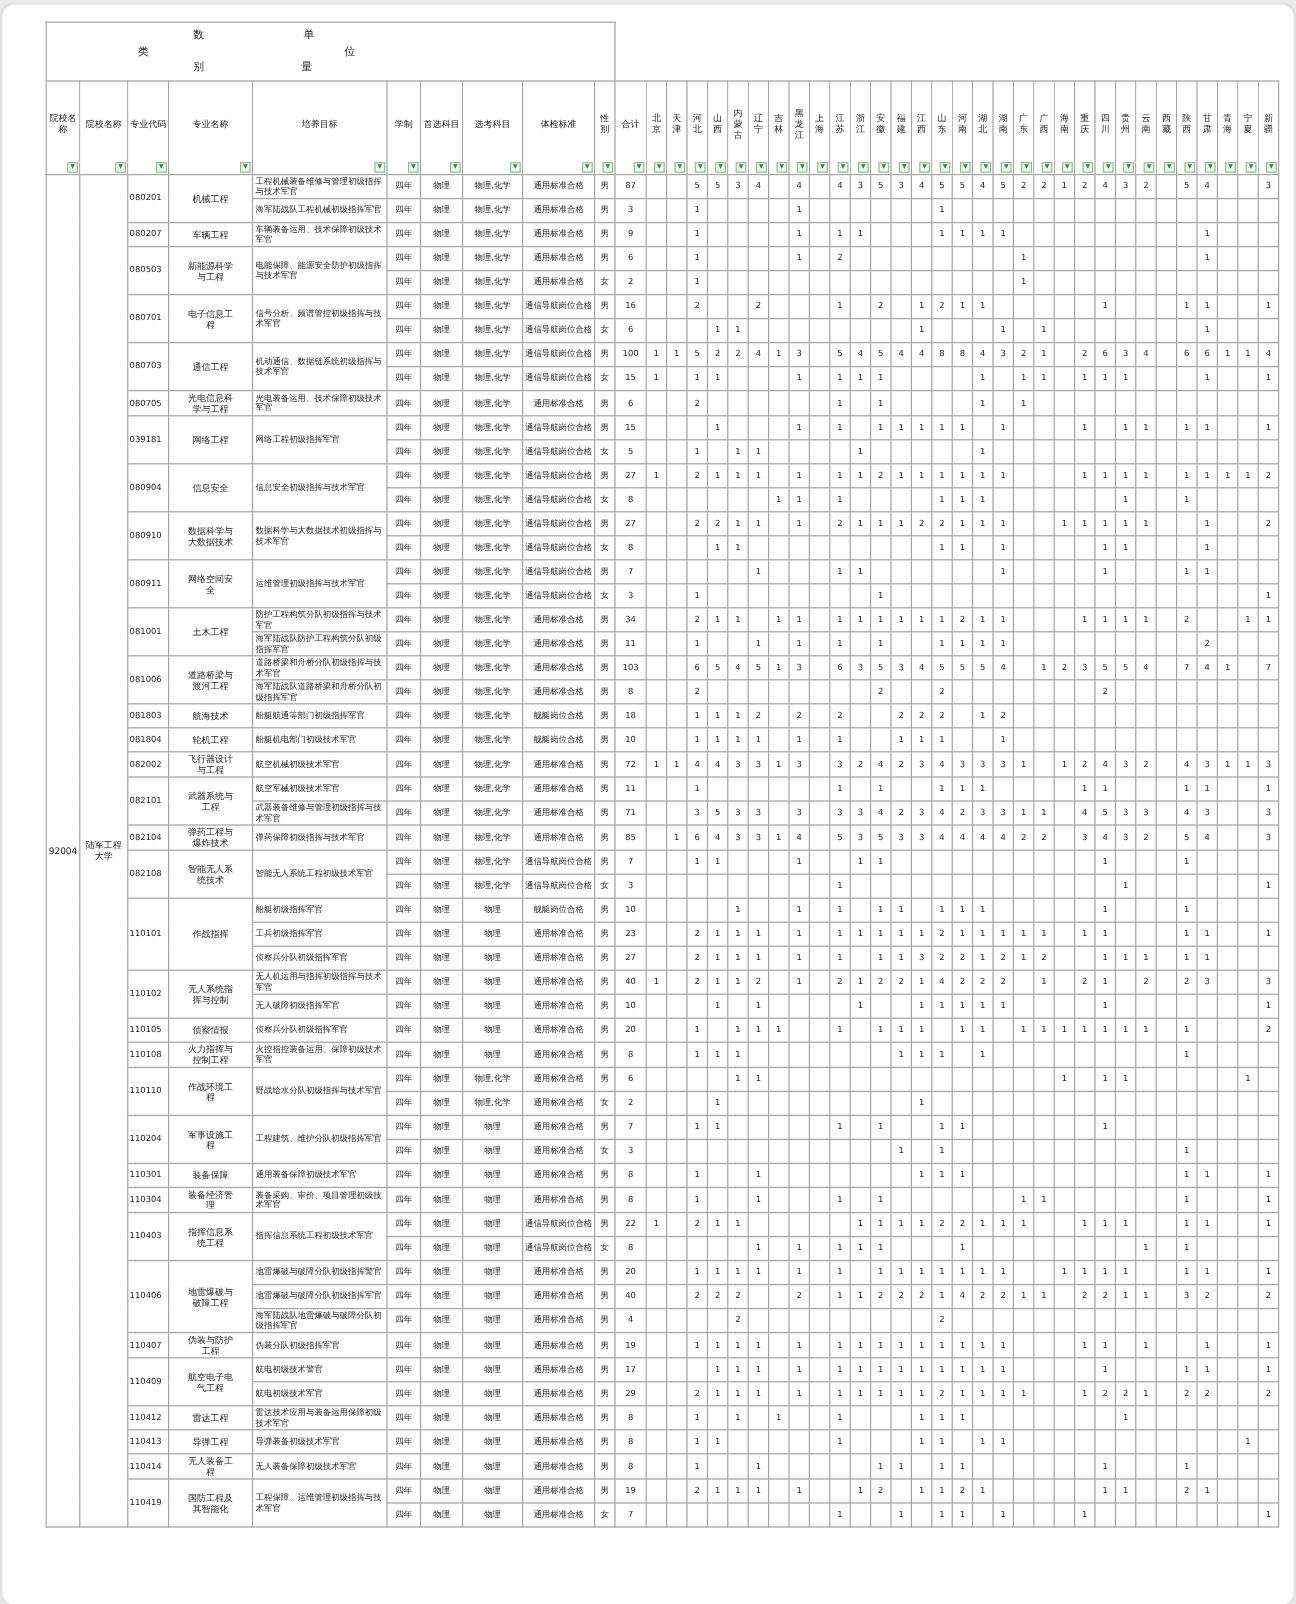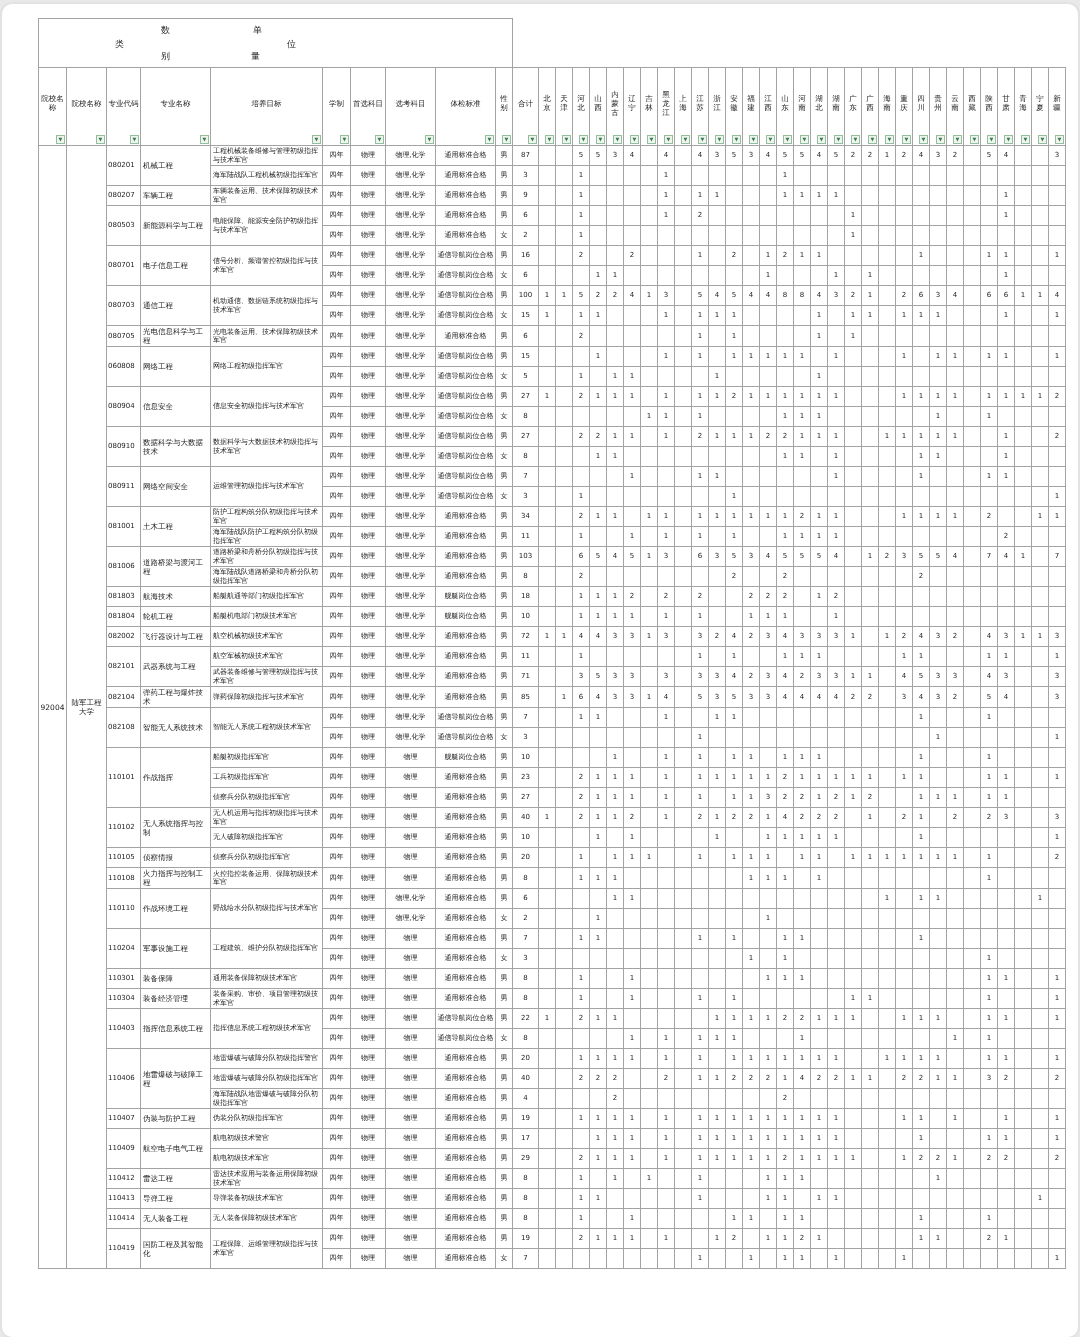--- a/index.html
+++ b/index.html
@@ -14,21 +14,21 @@
   td.blank{border:none;background:transparent;}
   td.band{position:relative;height:46px;}
   .bandchar{position:absolute;font-size:9px;color:#222;}
   td.h{position:relative;font-size:7.5px;height:66px;padding:2px 1px 9px 1px;}
   td.hprov{letter-spacing:0;}
   .filter{position:absolute;right:1px;bottom:1px;width:7px;height:7px;
           border:1px solid #94bf9f;background:#eef5ee;color:#3f7a50;
           font-size:5px;line-height:6px;text-align:center;cursor:pointer;}
   td.code,td.mname,td.tgt{text-align:left;}
   td.tgt{font-size:7px;padding:1px 2px;font-family:Liberation Serif, serif;}
-  td.mname{font-size:7.5px;padding:1px 2px;}
+  td.mname{font-size:7.5px;padding:1px 14px;text-align:center;}
   td.college{font-size:7.5px;}
   td.num{font-size:7px;}
   tr.r{height:20px;}
 </style>
 </head>
 <body>
 
 <div class="page">
   <div class="sheet">
     <table id="grid">
@@ -539,21 +539,21 @@
             <td class="num"></td>
             <td class="num"></td>
             <td class="num"></td>
             <td class="num"></td>
             <td class="num"></td>
             <td class="num"></td>
             <td class="num"></td>
             <td class="num"></td>
           </tr>
           <tr class="r">
-            <td class="code" rowspan="2">060808</td>
+            <td class="code" rowspan="2">039181</td>
             <td class="mname" rowspan="2">网络工程</td>
             <td class="tgt" rowspan="2">网络工程初级指挥军官</td>
             <td class="num">四年</td>
             <td class="num">物理</td>
             <td class="num">物理,化学</td>
             <td class="num">通信导航岗位合格</td>
             <td class="num">男</td>
             <td class="num">15</td>
             <td class="num"></td>
             <td class="num"></td>

